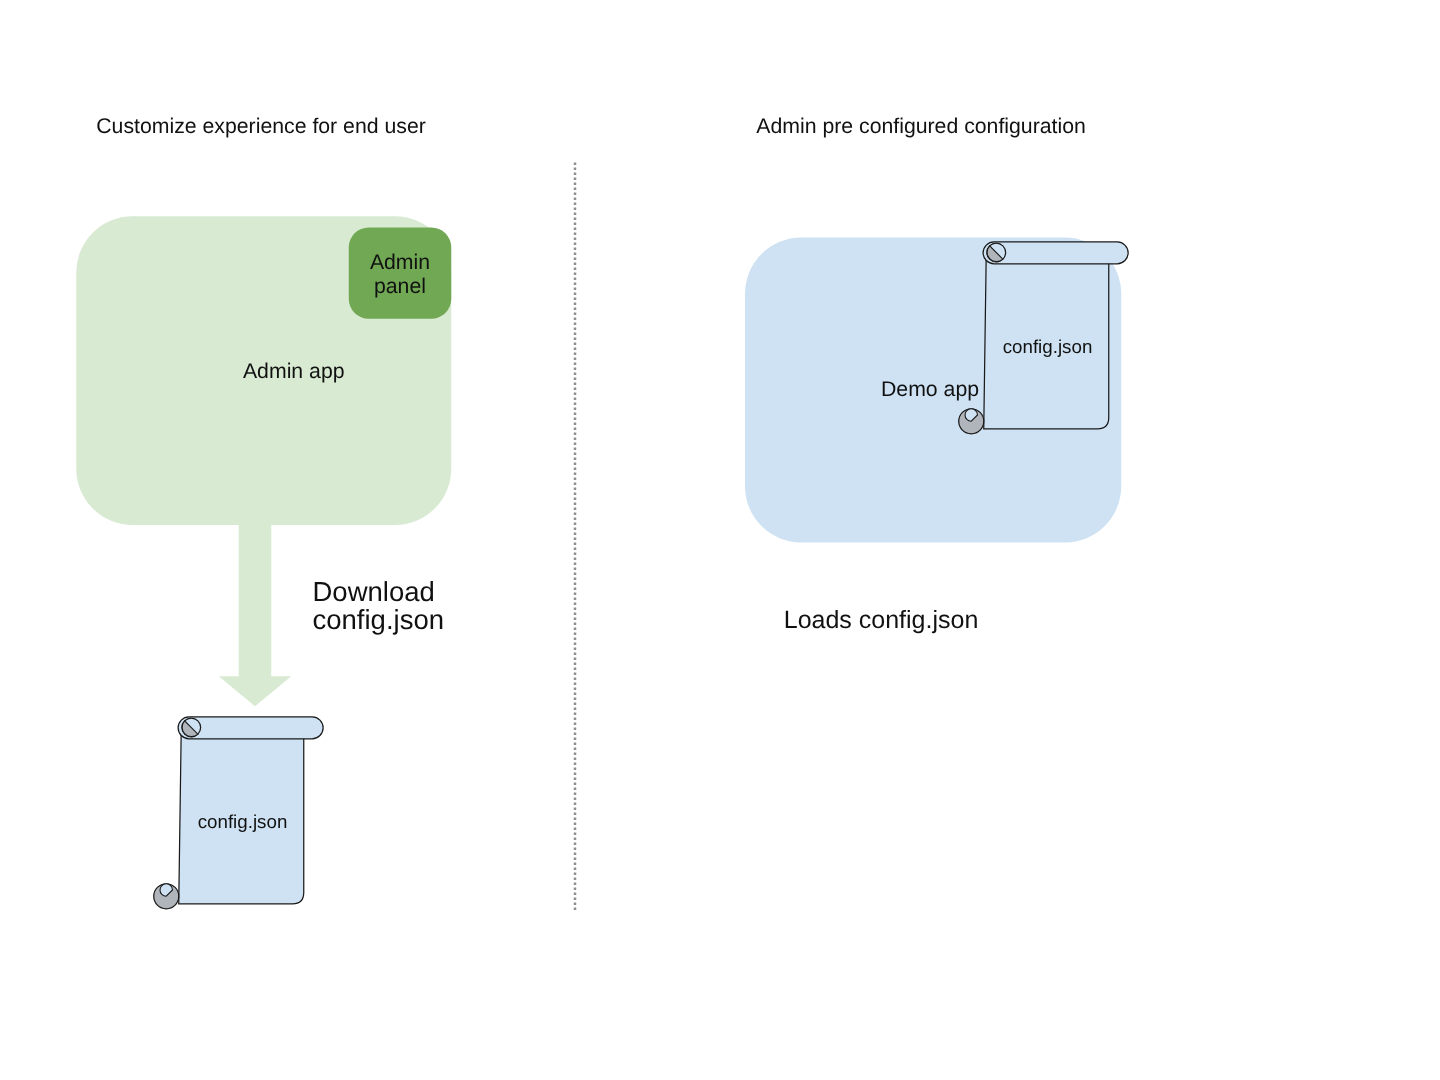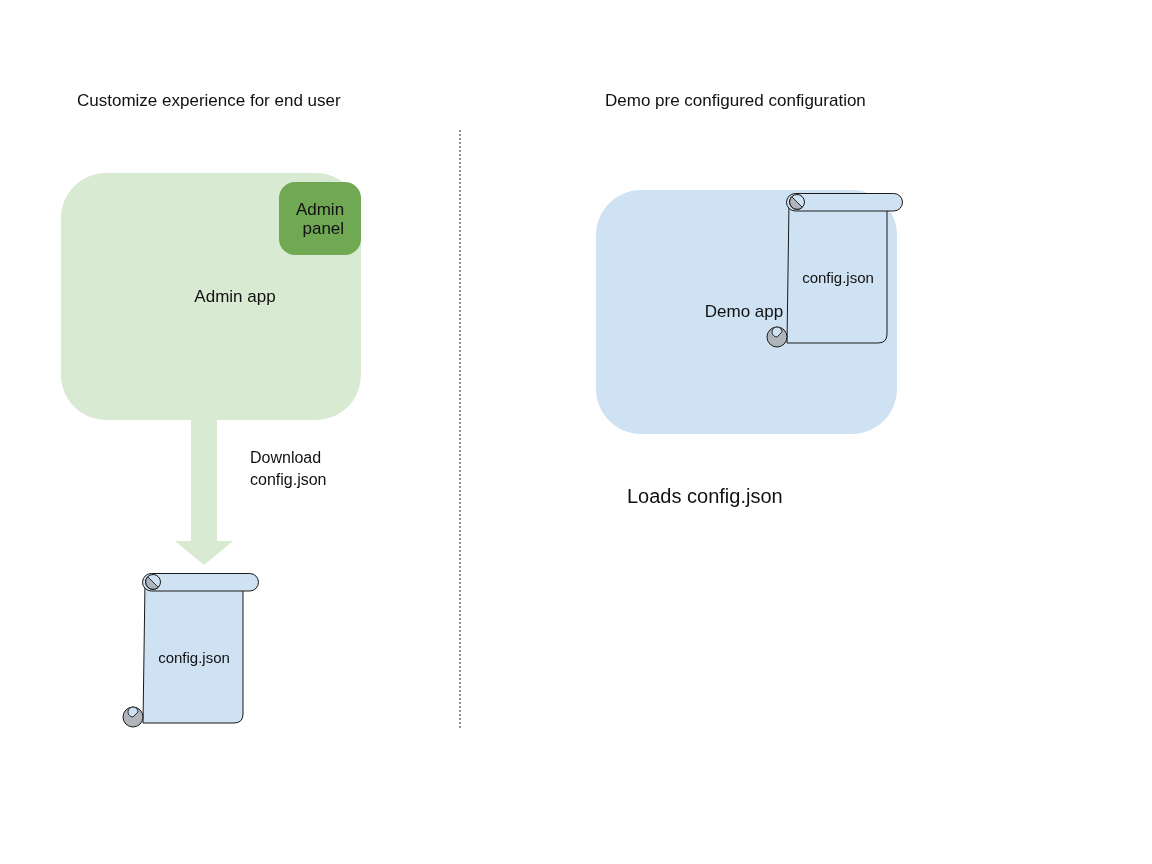--- a/index.html
+++ b/index.html
@@ -30,38 +30,38 @@
   #demo-app-box {
     left: 596px; top: 148px; width: 301px; height: 244px;
     background: var(--color-light-blue);
   }
 
   #admin-panel-box {
     left: 279px; top: 140px; width: 82px; height: 73px;
     background: var(--color-dark-green);
     border-radius: 16px;
     display: flex; align-items: center; justify-content: center;
-    text-align: right;
+    text-align: center;
     font-size: 17px; line-height: 19px;
     white-space: pre-line;
   }
 
   .app-label {
     font-size: 17px; line-height: 20px;
     text-align: center;
   }
   #admin-app-label { left: 61px; top: 245px; width: 300px; padding-left: 24px; }
   #demo-app-label  { left: 596px; top: 260px; width: 208px; padding-left: 44px; }
 
   #download-arrow-svg { left: 170px; top: 372px; width: 70px; height: 155px; }
   #download-arrow-svg polygon { fill: var(--color-light-green); }
 
   #arrow-label {
-    left: 250px; top: 405px; width: 130px;
-    font-size: 16px; line-height: 22px;
+    left: 250px; top: 421px; width: 130px;
+    font-size: 22px; line-height: 22px;
     white-space: pre-line;
   }
 
   #caption-right {
     left: 627px; top: 444px;
     font-size: 20px; line-height: 20px;
     white-space: nowrap;
   }
 
   #divider {
@@ -90,21 +90,21 @@
     left: 0; top: 845px; width: 28px; height: 19px;
     background: var(--color-corner-blue);
   }
 </style>
 </head>
 <body>
 
 <div id="canvas">
 
   <div class="abs title" style="left:77px; top:49px;">Customize experience for end user</div>
-  <div class="abs title" style="left:605px; top:49px;">Demo pre configured configuration</div>
+  <div class="abs title" style="left:605px; top:49px;">Admin pre configured configuration</div>
 
   <div class="abs" id="divider"></div>
 
   <div class="abs app-box" id="admin-app-box"></div>
   <div class="abs" id="admin-panel-box">
     <span>Admin
 panel</span>
   </div>
   <div class="abs app-label" id="admin-app-label">Admin app</div>
 

